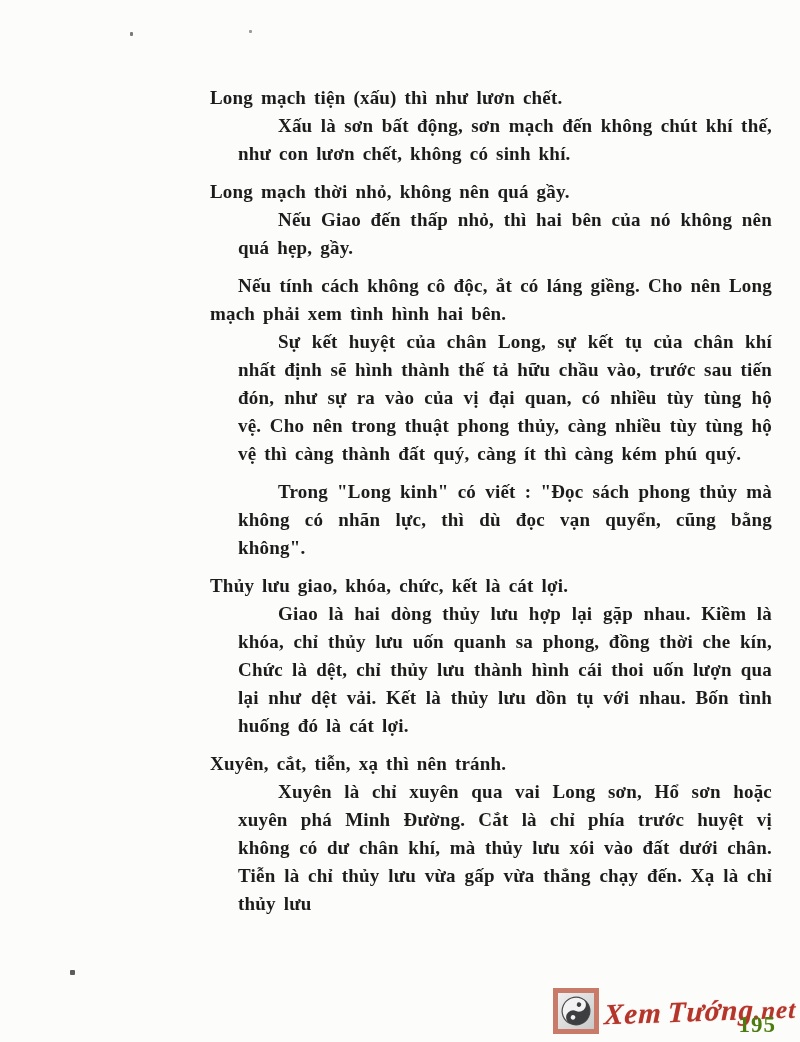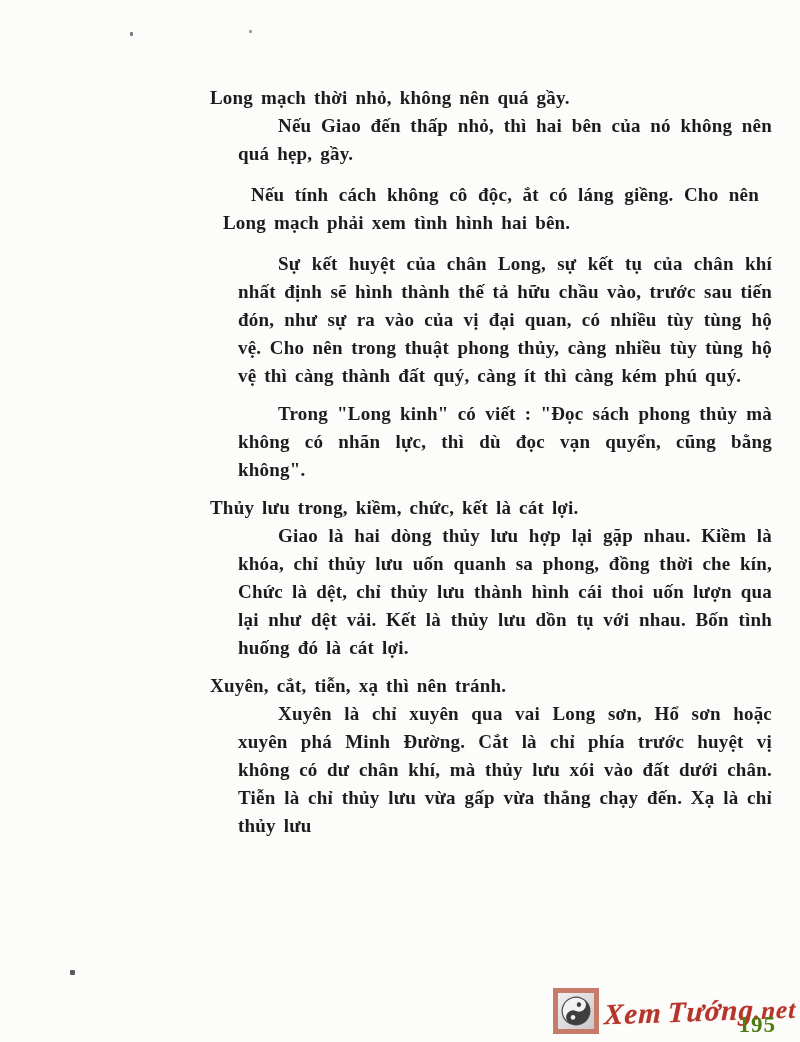--- a/index.html
+++ b/index.html
@@ -25,21 +25,21 @@
     letter-spacing: 0.2px;
     word-spacing: 3px;
     color: #1c1c1c;
   }
   .text-section { margin: 0 0 10px 0; }
   .entry-heading {
     margin: 0;
     text-align: left;
   }
   .entry-lead {
-    margin: 13px;
+    margin: 0;
     text-indent: 28px;
     text-align: justify;
   }
   .entry-body {
     margin: 0 0 0 28px;
     text-indent: 40px;
     text-align: justify;
   }
   
   .speck { position: absolute; background: #7a7a7a; border-radius: 1px; }
@@ -85,38 +85,42 @@
   .wm-text .wm-part2 { margin-left: 6px; }
   .wm-text .wm-part3 { font-size: 25px; }
 </style>
 </head>
 <body>
 
 <div class="page">
 
   <div class="text-block">
 
+    <section class="text-section">
+      <p class="entry-heading">Long mạch tiện (xấu) thì như lươn chết.</p>
+      <p class="entry-body">Xấu là sơn bất động, sơn mạch đến không chút khí thế, như con lươn chết, không có sinh khí.</p>
+    </section>
 
     <section class="text-section">
       <p class="entry-heading">Long mạch thời nhỏ, không nên quá gầy.</p>
       <p class="entry-body">Nếu Giao đến thấp nhỏ, thì hai bên của nó không nên quá hẹp, gầy.</p>
     </section>
 
 
     <section class="text-section">
       <p class="entry-lead">Nếu tính cách không cô độc, ắt có láng giềng. Cho nên Long mạch phải xem tình hình hai bên.</p>
       <p class="entry-body">Sự kết huyệt của chân Long, sự kết tụ của chân khí nhất định sẽ hình thành thế tả hữu chầu vào, trước sau tiến đón, như sự ra vào của vị đại quan, có nhiều tùy tùng hộ vệ. Cho nên trong thuật phong thủy, càng nhiều tùy tùng hộ vệ thì càng thành đất quý, càng ít thì càng kém phú quý.</p>
     </section>
 
     <section class="text-section">
       <p class="entry-body">Trong "Long kinh" có viết : "Đọc sách phong thủy mà không có nhãn lực, thì dù đọc vạn quyển, cũng bằng không".</p>
     </section>
 
     <section class="text-section">
-      <p class="entry-heading">Thủy lưu trong, kiềm, chức, kết là cát lợi.</p>
+      <p class="entry-heading">Thủy lưu giao, khóa, chức, kết là cát lợi.</p>
       <p class="entry-body">Giao là hai dòng thủy lưu hợp lại gặp nhau. Kiềm là khóa, chỉ thủy lưu uốn quanh sa phong, đồng thời che kín, Chức là dệt, chỉ thủy lưu thành hình cái thoi uốn lượn qua lại như dệt vải. Kết là thủy lưu dồn tụ với nhau. Bốn tình huống đó là cát lợi.</p>
     </section>
 
     <section class="text-section">
       <p class="entry-heading">Xuyên, cắt, tiễn, xạ thì nên tránh.</p>
       <p class="entry-body">Xuyên là chỉ xuyên qua vai Long sơn, Hổ sơn hoặc xuyên phá Minh Đường. Cắt là chỉ phía trước huyệt vị không có dư chân khí, mà thủy lưu xói vào đất dưới chân. Tiễn là chỉ thủy lưu vừa gấp vừa thẳng chạy đến. Xạ là chỉ thủy lưu</p>
     </section>
 
   </div>
 

